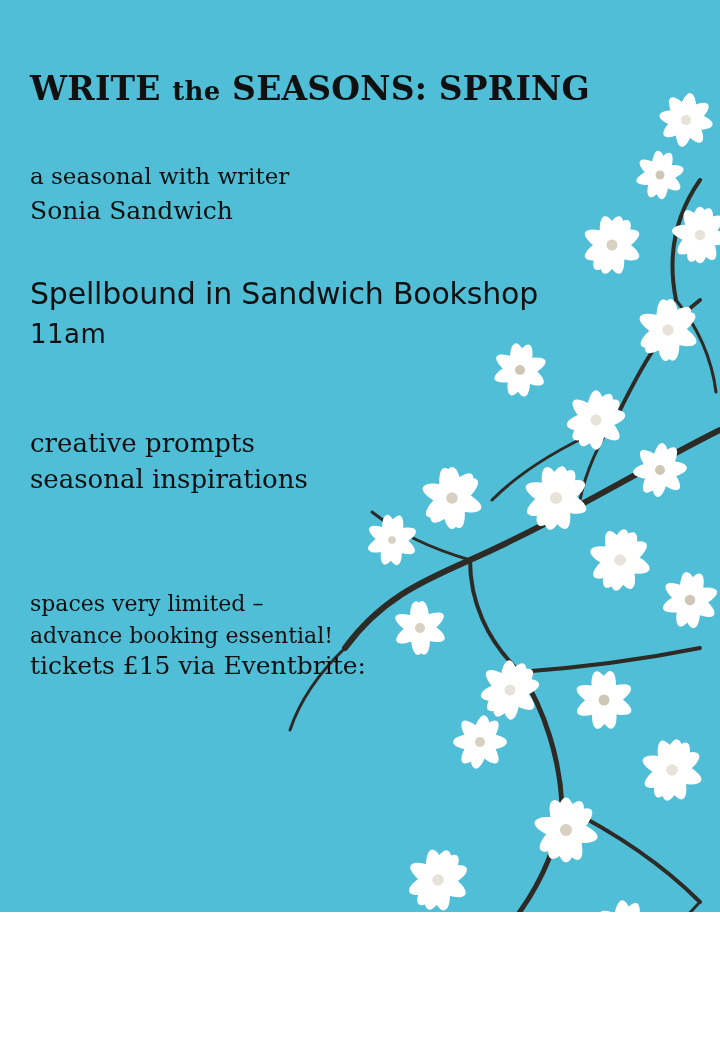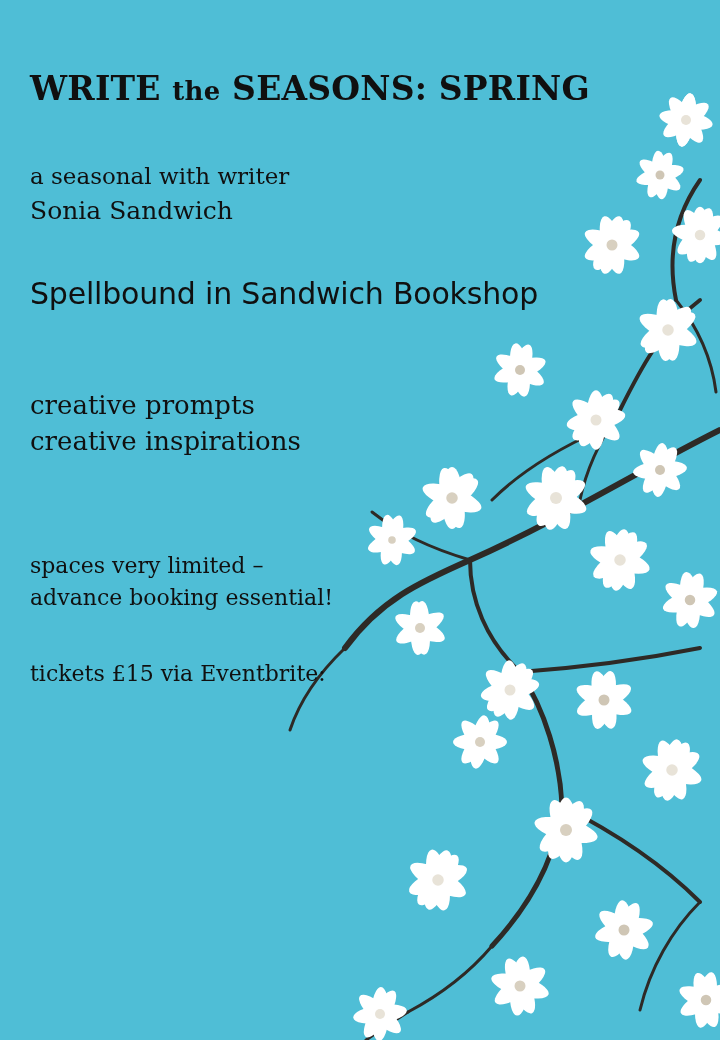--- a/index.html
+++ b/index.html
@@ -8,21 +8,21 @@
   }
   body {
     width: 720px;
     height: 1040px;
     overflow: hidden;
     font-family: "Liberation Serif", serif;
   }
   .poster {
     position: relative;
     width: 720px;
-    height: 1040px;
+    height: 912px;
     background: #4fbed6;
     overflow: hidden;
   }
   
   .art {
     position: absolute;
     inset: 0;
     pointer-events: none;
   }
   .art svg {
@@ -85,22 +85,21 @@
     line-height: 1.42;
     font-family: "DejaVu Serif", serif;
   }
   .notice {
     margin-top: 90px;
     font-size: 22px;
     line-height: 1.42;
     font-family: "DejaVu Serif", serif;
   }
   .tickets {
-    margin-top: 48px;
-    font-size: 22px;
+    font-size: 25px;
     font-family: "DejaVu Serif", serif;
   }
   .line {
     display: block;
   }
 </style>
 </head>
 <body>
 
 <div class="poster">
@@ -542,24 +541,25 @@
       <span>SEASONS: SPRING</span>
     </h1>
 
     <div class="subtitle">
       <span class="line">a seasonal with writer</span>
       <span class="line name">Sonia Sandwich</span>
     </div>
 
     <div class="venue">Spellbound in Sandwich Bookshop</div>
 
+    <div class="time">11am</div>
 
     <div class="bullets">
       <span class="line">creative prompts</span>
-      <span class="line">creative inspirations</span>
+      <span class="line">seasonal inspirations</span>
     </div>
 
     <div class="notice">
       <span class="line">spaces very limited –</span>
       <span class="line">advance booking essential!</span>
     </div>
 
     <div class="tickets">tickets £15 via Eventbrite:</div>
 
   </div>

